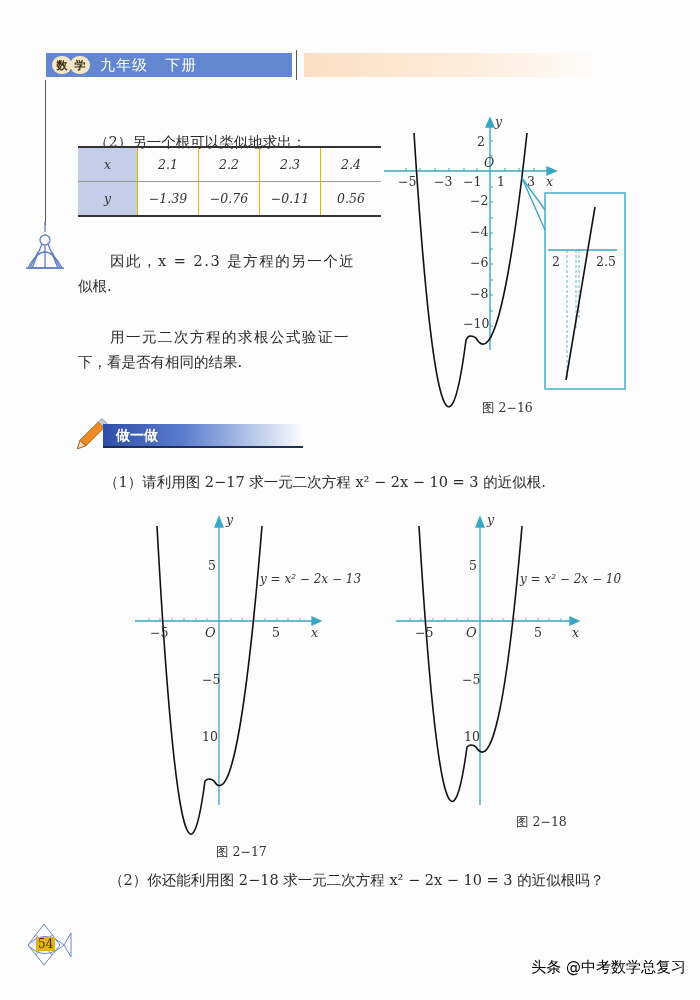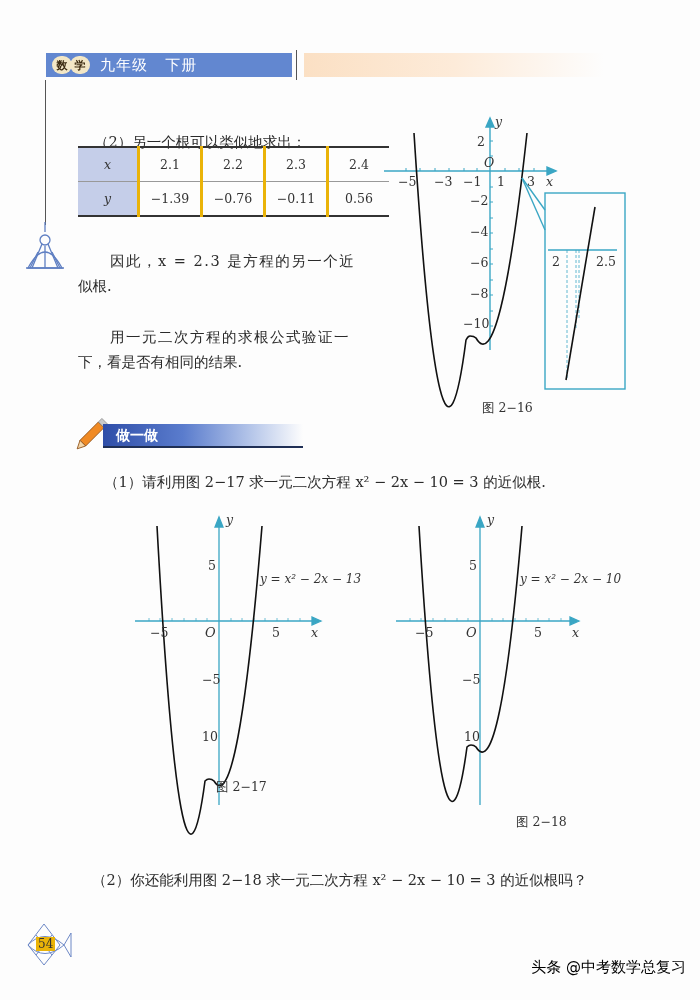--- a/index.html
+++ b/index.html
@@ -37,21 +37,21 @@
 
     .text { font-size: 14.5px; line-height: 24px; position: absolute; margin-top: 16px; }
     .math { font-style: italic; font-family: "DejaVu Serif", serif; }
 
     table.vals {
       position: absolute; left: 78px; top: 146px; border-collapse: collapse;
       font-size: 12.5px; font-family: "DejaVu Serif", serif;
     }
     table.vals td {
       width: 58px; height: 31px; text-align: center; color: #333;
-      border-left: 3px solid #eab308; border-top: 1px solid #999;
+      border-left: 1px solid #eab308; border-top: 1px solid #999; font-style: italic;
     }
     table.vals tr:first-child td { border-top: 2px solid #333; }
     table.vals tr:last-child td { border-bottom: 2px solid #333; }
     table.vals td:first-child { background: #c5cee9; width: 57px; border-left: none; font-style: italic; }
 
     .caption { font-size: 12.5px; color: #333; position: absolute; }
 
     .section-banner {
       position: absolute; left: 103px; top: 424px; width: 200px; height: 22px;
       background: linear-gradient(90deg, #2f4ea8 0%, #5a7ccd 40%, #b8c8ea 75%, rgba(255,255,255,0) 100%);
@@ -247,34 +247,34 @@
 
 <div class="caption math" style="left:226px;top:512px;">y</div>
 <div class="caption" style="left:208px;top:558px;">5</div>
 <div class="caption math" style="left:260px;top:572px;font-size:12px;">y = x² − 2x − 13</div>
 <div class="caption" style="left:150px;top:625px;">−5</div>
 <div class="caption math" style="left:205px;top:625px;font-size:13px;">O</div>
 <div class="caption" style="left:272px;top:625px;">5</div>
 <div class="caption math" style="left:311px;top:625px;">x</div>
 <div class="caption" style="left:202px;top:672px;">−5</div>
 <div class="caption" style="left:202px;top:729px;">10</div>
-<div class="caption" style="left:216px;top:779px;text-align:right;">图 2−17</div>
+<div class="caption" style="left:216px;top:844px;text-align:right;">图 2−17</div>
 
 <div class="caption math" style="left:487px;top:512px;">y</div>
 <div class="caption" style="left:469px;top:558px;">5</div>
 <div class="caption math" style="left:520px;top:572px;font-size:12px;">y = x² − 2x − 10</div>
 <div class="caption" style="left:415px;top:625px;">−5</div>
 <div class="caption math" style="left:466px;top:625px;font-size:13px;">O</div>
 <div class="caption" style="left:534px;top:625px;">5</div>
 <div class="caption math" style="left:572px;top:625px;">x</div>
 <div class="caption" style="left:462px;top:672px;">−5</div>
 <div class="caption" style="left:464px;top:729px;">10</div>
 <div class="caption" style="left:516px;top:814px;">图 2−18</div>
 
-<div class="text" style="left:92px; top:852px;">（2）你还能利用图 2−18 求一元二次方程 x² − 2x − 10 = 3 的近似根吗？</div>
+<div class="text" style="left:109px; top:852px;">（2）你还能利用图 2−18 求一元二次方程 x² − 2x − 10 = 3 的近似根吗？</div>
 
 <svg width="700" height="1000">
   <g stroke="#6d88c6" stroke-width="1" fill="none">
     <path d="M28,945 L44,924 L60,945 L44,965 Z"></path>
     <path d="M28,945 Q44,928 64,945 Q44,962 28,945 Z"></path>
     <path d="M64,945 L71,933 M64,945 L71,957 M71,933 L71,957"></path>
     <line x1="36" y1="935" x2="52" y2="955"></line>
       <line x1="52" y1="935" x2="36" y2="955"></line>
   </g>
 </svg>

